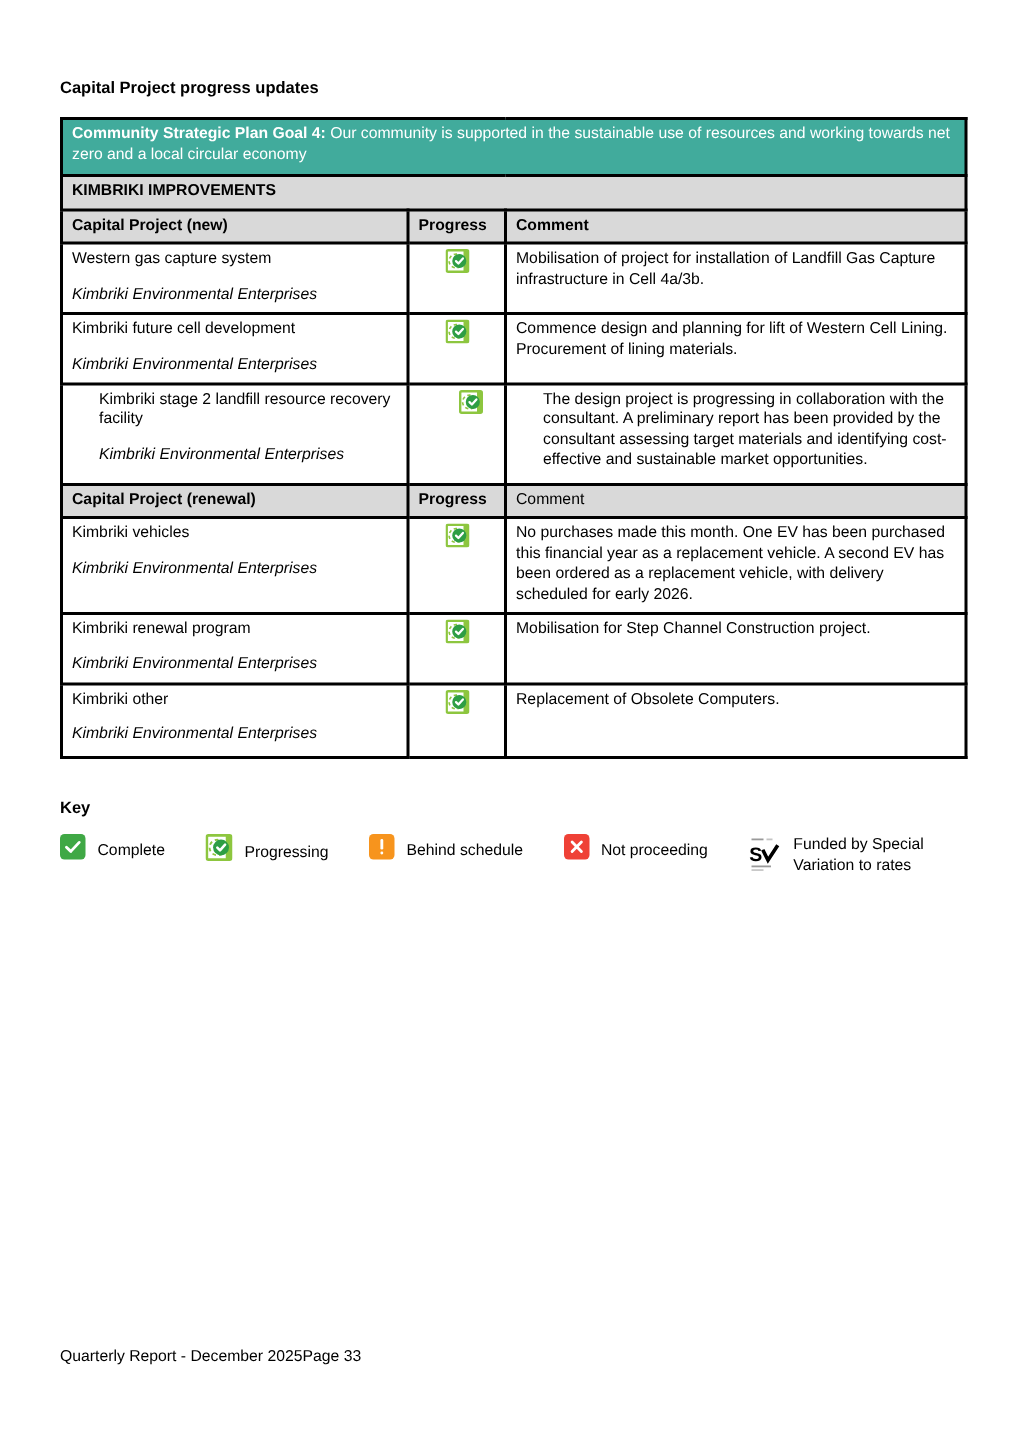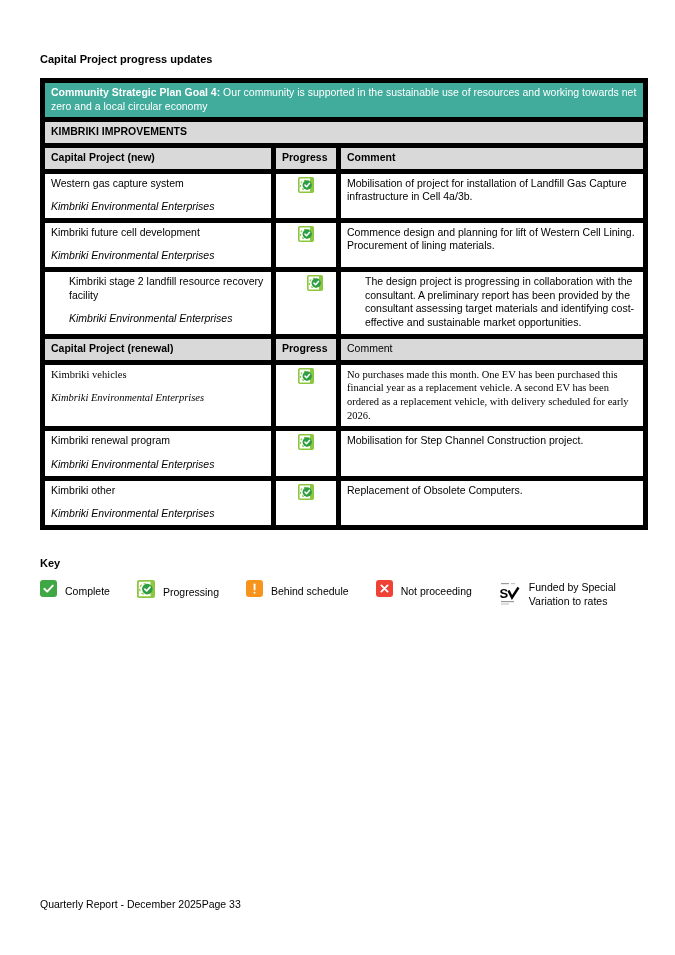--- a/index.html
+++ b/index.html
@@ -26,21 +26,21 @@
 
   table.projects {
     width: 603px;
     margin-top: 13px;
     border-collapse: collapse;
     table-layout: fixed;
     font-size: 10.5px;
     line-height: 1.3;
   }
   table.projects td {
-    border: 5px solid #000000;
+    border: 2px solid #000000;
     padding: 3px 6px 4px 6px;
     vertical-align: top;
   }
   td.banner {
     background: #41AB9C;
     color: #ffffff;
     padding: 4px 6px;
   }
   td.banner .b { font-weight: bold; }
   td.gray {
@@ -53,21 +53,21 @@
   td.prog-cell { text-align: center; padding-top: 4px; }
   td.comment-cell { }
 
   
   tr.r-banner td { height: 38px; }
   tr.r-group td { height: 21px; }
   tr.r-head td { height: 21px; }
   tr.row-1 td { height: 47px; }
   tr.row-2 td { height: 46px; }
   tr.row-3 td { height: 67px; padding-left: 24px; }
-  tr.row-4 td { height: 63px; font-family: Liberation Serif, serif; }
+  tr.row-4 td { height: 63px; }
   tr.row-5 td { height: 47px; }
   tr.row-6 td { height: 49px; }
 
   
   .key-title { font-weight: bold; font-size: 11px; margin-top: 27px; }
   .key-row {
     display: flex;
     align-items: flex-start;
     margin-top: 11px;
     font-size: 10.5px;

